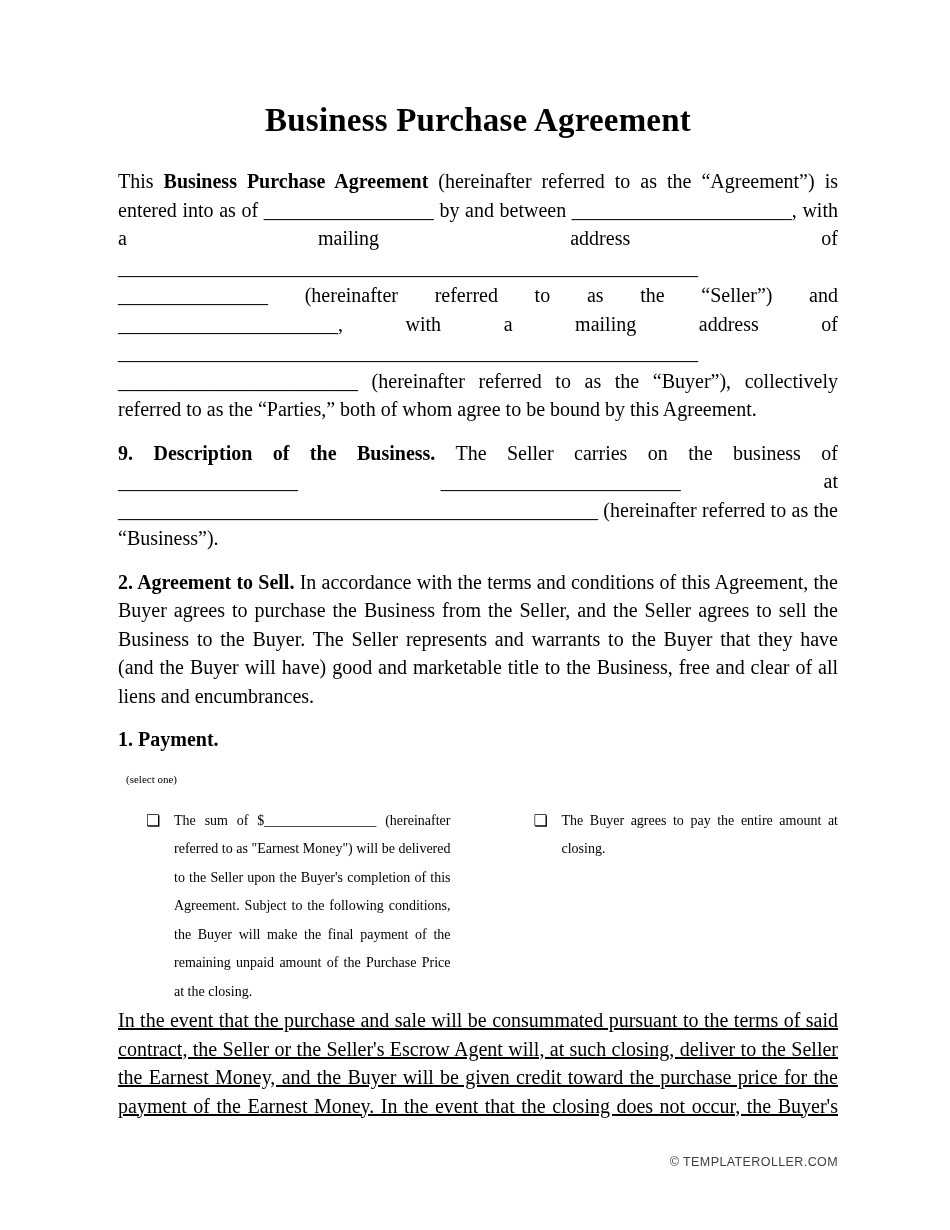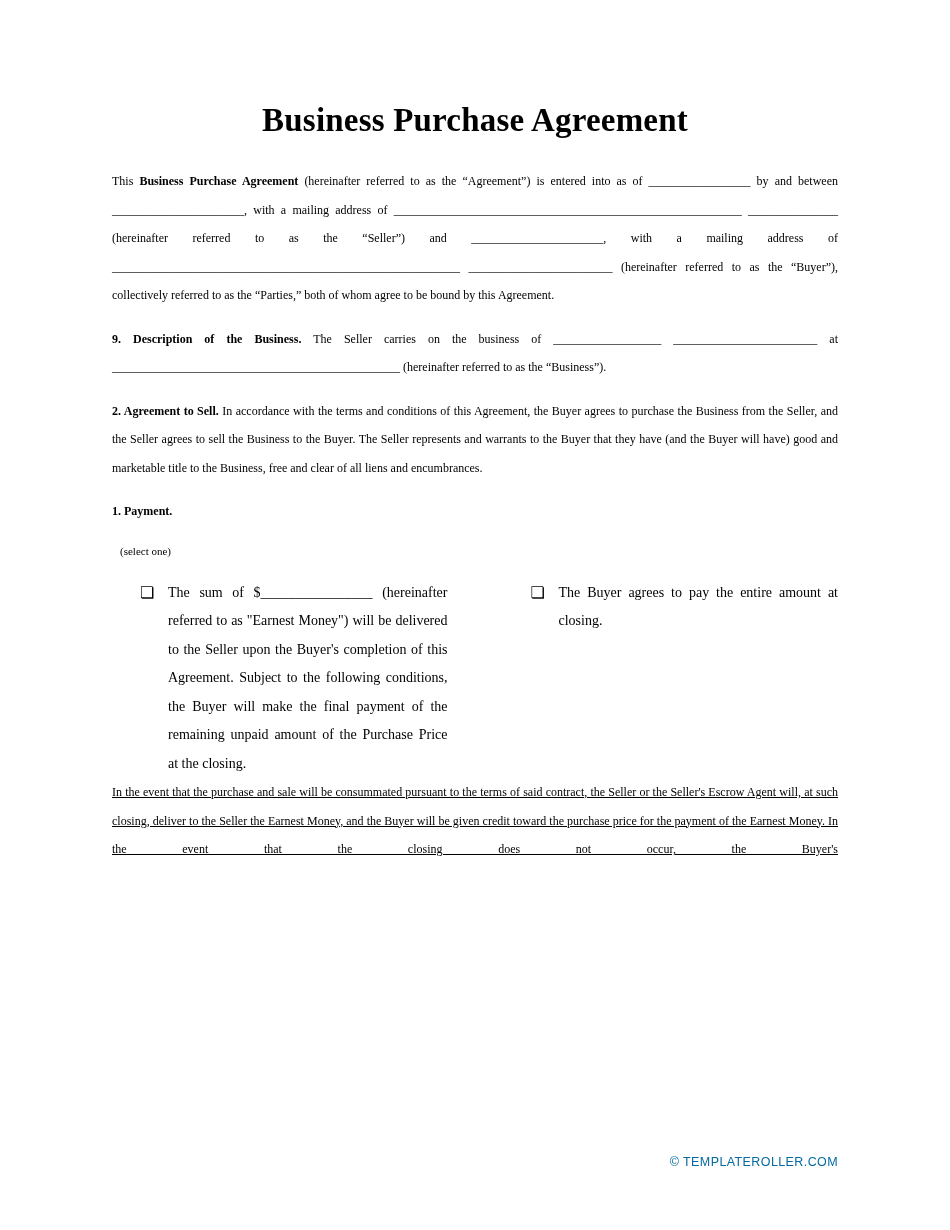--- a/index.html
+++ b/index.html
@@ -7,30 +7,31 @@
   body {
     width: 950px; height: 1230px;
     font-family: "Liberation Serif", "DejaVu Serif", serif;
     color: #000;
     position: relative;
     overflow: hidden;
   }
   .page {
     position: absolute; inset: 0;
     padding: 102px 112px 0 112px;
+    margin-left: 6px;
   }
   .doc-title {
     font-size: 33px;
     font-weight: bold;
     text-align: center;
     margin-bottom: 28px;
     letter-spacing: 0.2px;
   }
   p.para {
-    font-size: 12px;
+    font-size: 20px;
     line-height: 28.5px;
     text-align: justify;
     margin: 0 0 15px 0;
   }
   p.para b { font-weight: bold; }
   .heading-line { margin-bottom: 2px; }
   .select-note {
     font-size: 11px;
     line-height: 20px;
     margin: 0 0 0 8px;
@@ -66,21 +67,21 @@
   .justify-last { text-align-last: justify; text-decoration: underline; }
   .footer {
     position: absolute;
     right: 112px;
     top: 1155px;
     font-family: "Liberation Sans", sans-serif;
     font-size: 12.5px;
     letter-spacing: 0.4px;
   }
   .footer a {
-    color: #0369a1;
+    color: #404040;
     text-decoration: none;
     cursor: pointer;
   }
 </style>
 </head>
 <body>
 
 <div class="page">
 
   <h1 class="doc-title">Business Purchase Agreement</h1>

